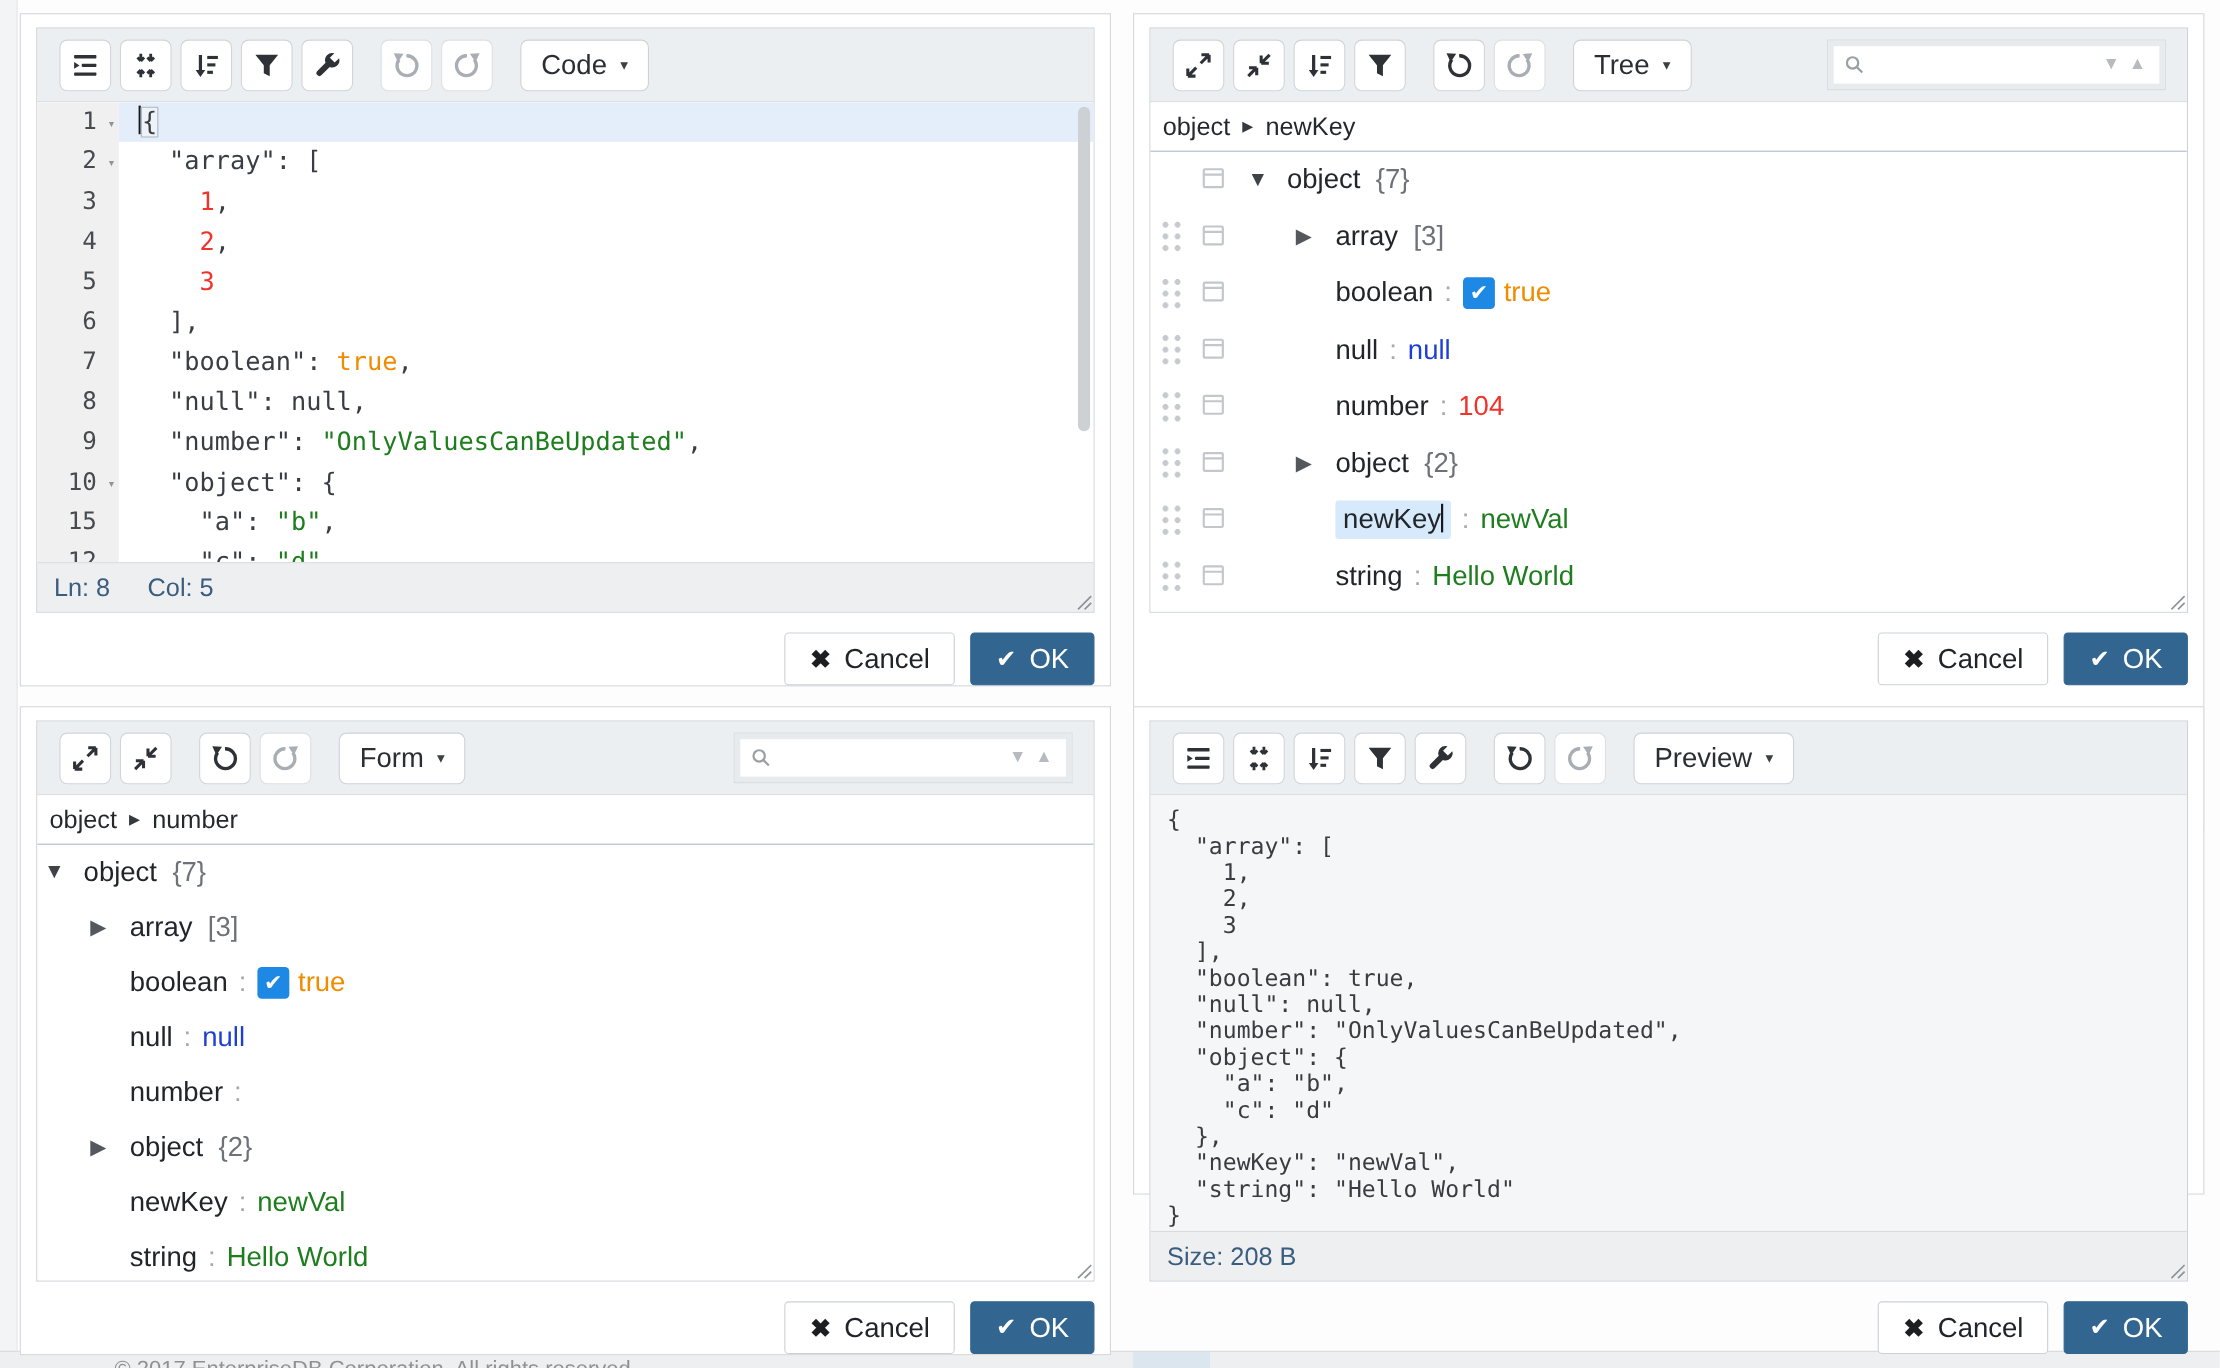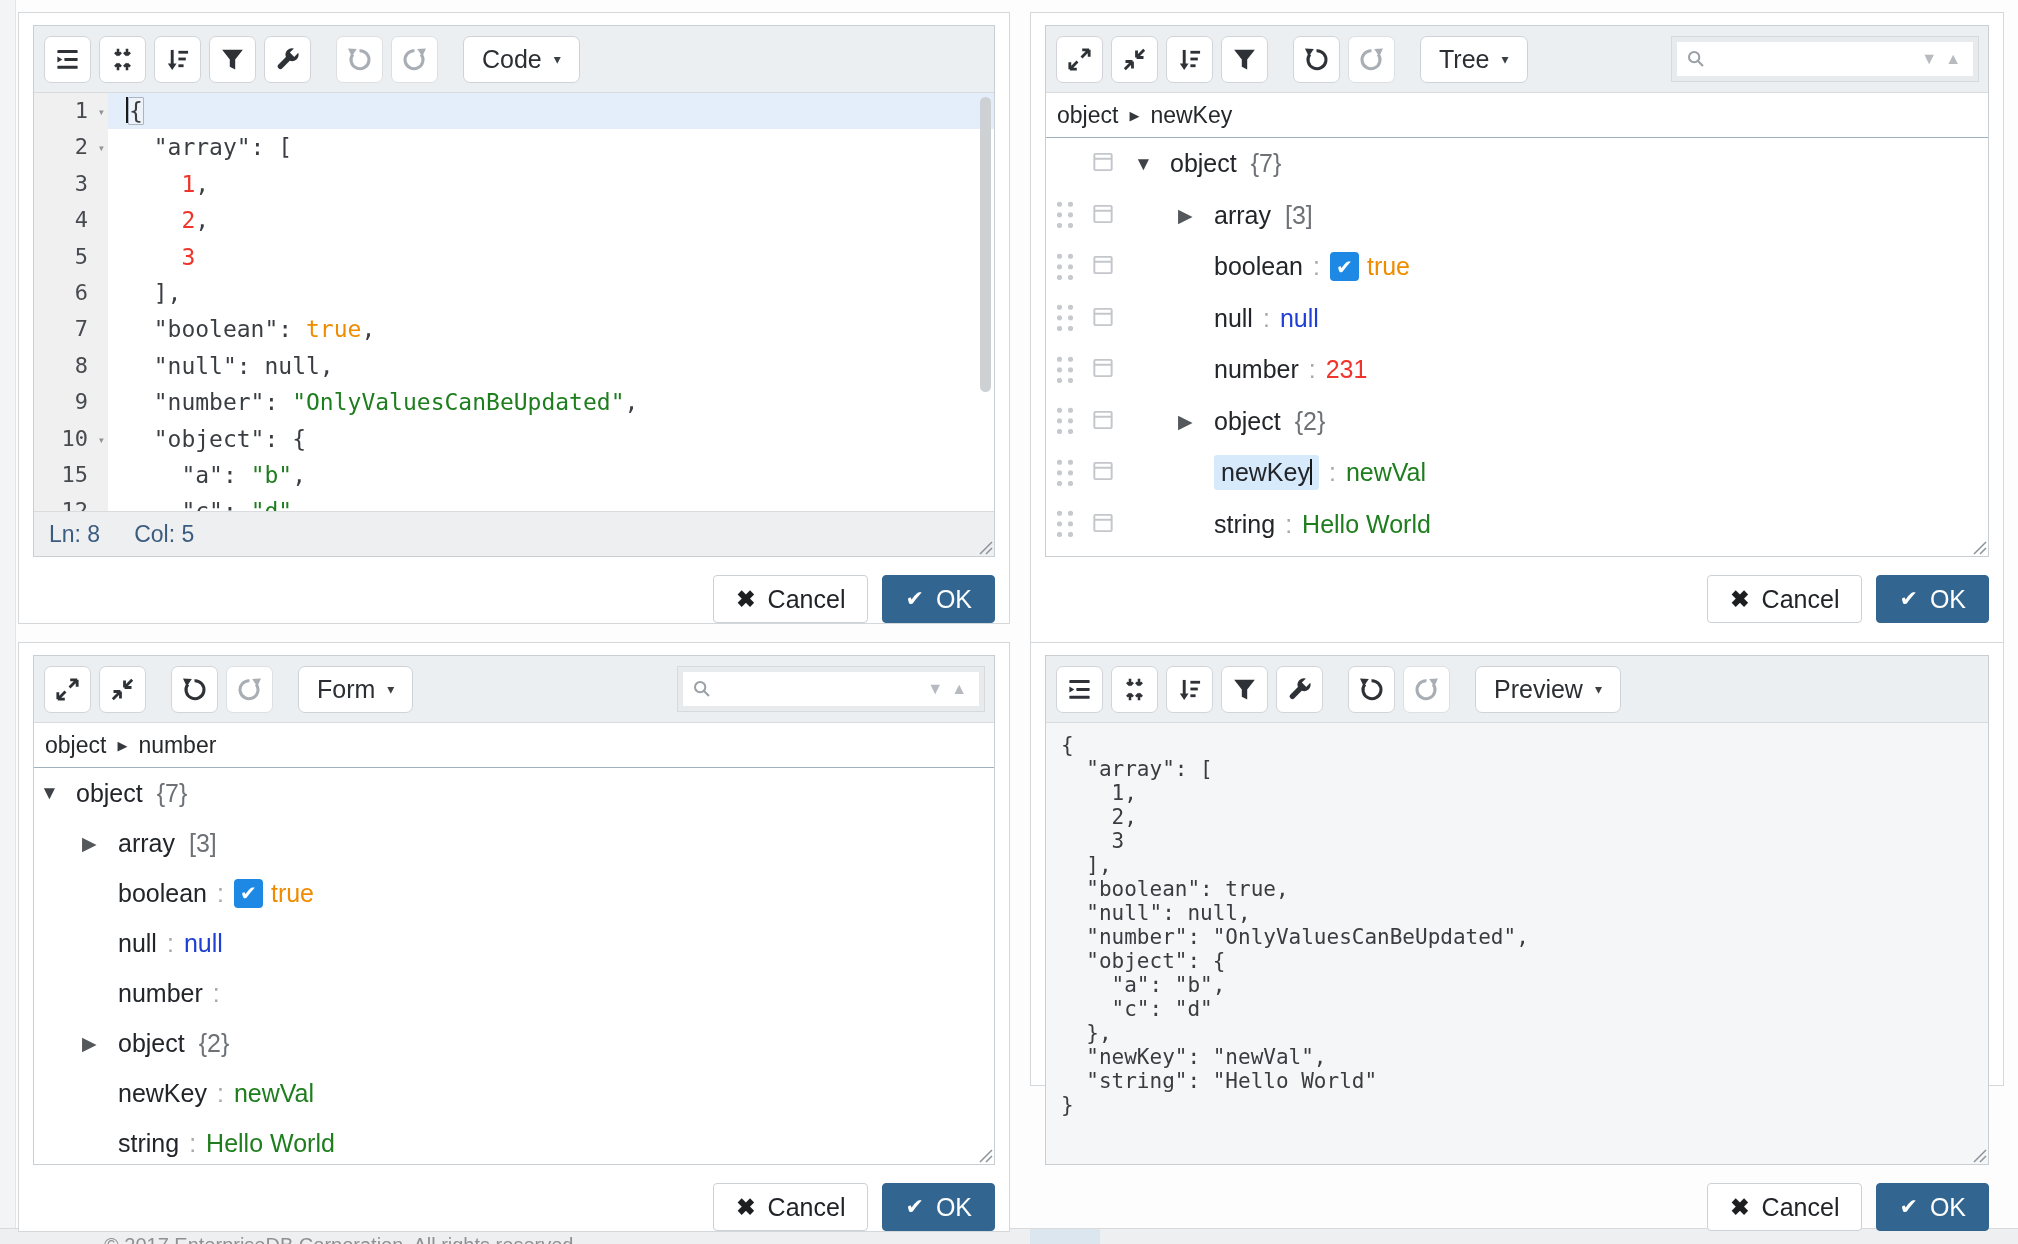--- a/index.html
+++ b/index.html
@@ -22,21 +22,21 @@
   #panel-tree   {left:1030px;top:12px;  width:974px;height:744px;}
   #panel-form   {left:18px;  top:642px; width:992px;height:590px;}
   #panel-preview{left:1030px;top:642px; width:974px;height:444px;}
 
   .jsoneditor{border:1px solid #c9ced3;box-sizing:border-box;display:flex;flex-direction:column;position:relative;background:#fff;flex:none;}
   #panel-code .jsoneditor,#panel-tree .jsoneditor{height:532px;}
   #panel-form .jsoneditor,#panel-preview .jsoneditor{height:510px;}
 
   
   .je-toolbar{height:66px;flex:none;background:#eceff2;border-bottom:1px solid #d9dcdf;
-              display:flex;align-items:center;padding:0 10px;gap:8px;}
+              display:flex;align-items:center;padding:0 20px;gap:8px;}
   .tb-btn{width:47px;height:47px;box-sizing:border-box;border:1px solid #d1d5d9;border-radius:7px;
           background:#fff;display:flex;align-items:center;justify-content:center;color:#2e3236;flex:none;}
   .tb-btn svg{width:27px;height:27px;display:block;}
   .tb-btn.disabled{color:#a8aeb4;border-color:#dde0e3;}
   .tb-gap{width:9px;flex:none;}
   .mode-btn{height:47px;box-sizing:border-box;border:1px solid #ced3d8;border-radius:7px;background:#fff;
             display:flex;align-items:center;gap:12px;padding:0 18px;font-size:25px;color:#2b2f33;flex:none;}
   .mode-caret{font-size:14px;color:#3c4043;}
 
   .searchbox{margin-left:auto;width:280px;height:34px;background:#fff;border:5px solid #e8ebee;
@@ -407,21 +407,21 @@
                 <g stroke="currentColor" stroke-width="1.8" fill="none">
                   <rect x="4" y="4.5" width="16" height="15" rx="1"></rect>
                   <path d="M4 9 h16"></path>
                 </g>
               </svg></span>
           </button>
           <span class="indent" style="width: 58px;"></span>
           <span class="expander exp-closed"></span>
           <span class="t-name">number</span>
           <span class="t-colon">:</span>
-          <span class="t-val v-num">231</span>
+          <span class="t-val v-num">104</span>
         </div>
         <div class="trow">
           <div class="drag"></div>
           <button class="menu-btn" style="border: none; background: transparent;">
             <span><svg viewBox="0 0 24 24">
                 <g stroke="currentColor" stroke-width="1.8" fill="none">
                   <rect x="4" y="4.5" width="16" height="15" rx="1"></rect>
                   <path d="M4 9 h16"></path>
                 </g>
               </svg></span>
@@ -711,20 +711,23 @@
   "null": null,
   "number": "OnlyValuesCanBeUpdated",
   "object": {
     "a": "b",
     "c": "d"
   },
   "newKey": "newVal",
   "string": "Hello World"
 }</pre>
       </div>
+      <div class="statusbar">
+        <span>Size: 208 B</span>
+      </div>
       <div class="grip"><svg viewBox="0 0 20 20">
           <g stroke="#8d9298" stroke-width="1.5" fill="none">
             <path d="M7 19 L19 7 M13 19 L19 13"></path>
           </g>
         </svg></div>
     </div>
     <div class="dialog-footer">
       <button class="btn btn-cancel">
         <span class="b-ico">✖</span>
         <span>Cancel</span>

